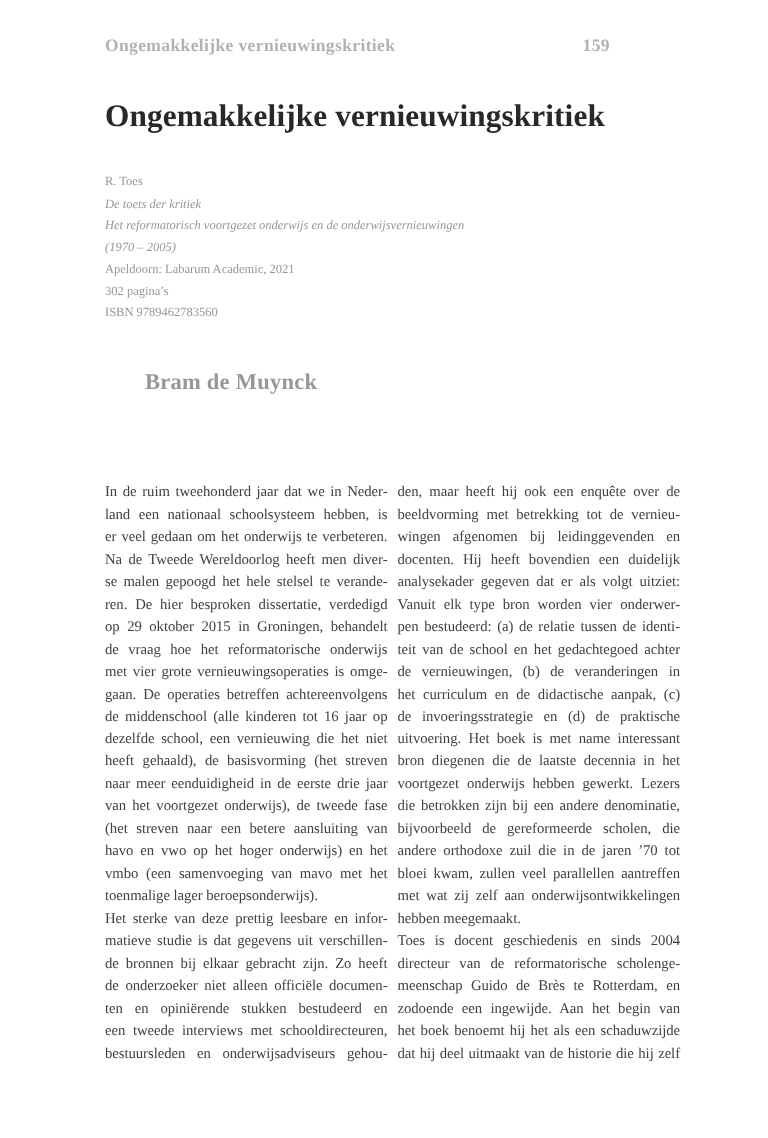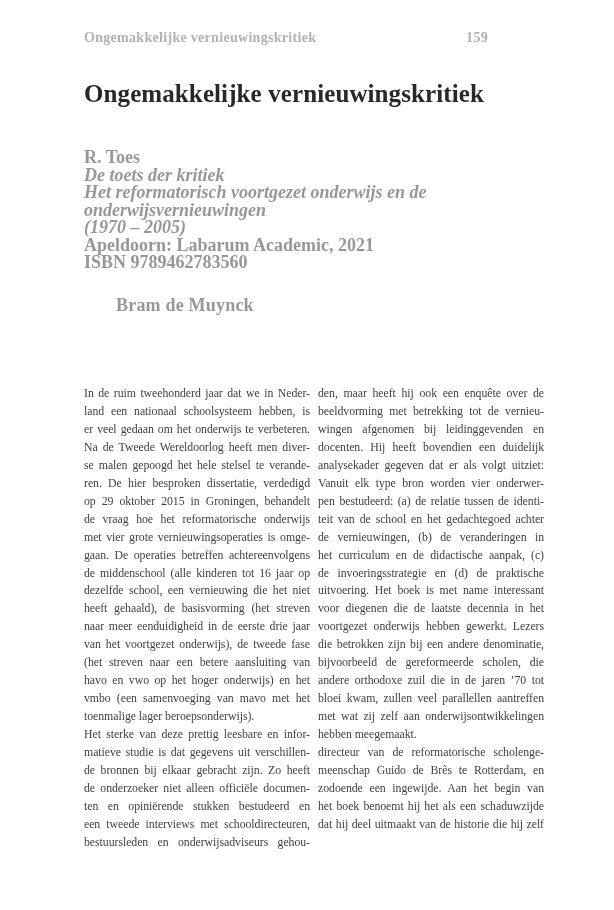--- a/index.html
+++ b/index.html
@@ -26,25 +26,24 @@
     left: 84px; top: 80px;
     margin: 0;
     font-size: 25px;
     font-weight: bold;
     letter-spacing: 0.1px;
     color: var(--title-color, #282826);
   }
   .meta {
     position: absolute;
     left: 84px; top: 137px;
-    font-size: 18px;
-    font-weight: bold;
+    font-size: 10px;
+    font-weight: normal;
     line-height: 17.5px;
     color: var(--meta-gray, #989696);
-    margin-top: 12px;
   }
   .meta .it { font-style: italic; }
   .reviewer {
     position: absolute;
     left: 84px; top: 295px;
     font-size: 18px;
     font-weight: bold;
     letter-spacing: 0.2px;
     color: var(--meta-gray, #989696);
     margin-left: 32px;
@@ -77,20 +76,21 @@
   </header>
 
   <h1 class="title">Ongemakkelijke vernieuwingskritiek</h1>
 
   <section class="meta">
     <div>R. Toes</div>
     <div class="it">De toets der kritiek</div>
     <div class="it">Het reformatorisch voortgezet onderwijs en de onderwijsvernieuwingen</div>
     <div class="it">(1970 – 2005)</div>
     <div>Apeldoorn: Labarum Academic, 2021</div>
+    <div>302 pagina’s</div>
     <div>ISBN 9789462783560</div>
   </section>
 
   <div class="reviewer">Bram de Muynck</div>
 
   <main class="body">
     <div class="col" id="col-left">
         <div class="line">In de ruim tweehonderd jaar dat we in Neder-</div>
         <div class="line">land een nationaal schoolsysteem hebben, is</div>
         <div class="line">er veel gedaan om het onderwijs te verbeteren.</div>
@@ -124,28 +124,29 @@
         <div class="line">wingen afgenomen bij leidinggevenden en</div>
         <div class="line">docenten. Hij heeft bovendien een duidelijk</div>
         <div class="line">analysekader gegeven dat er als volgt uitziet:</div>
         <div class="line">Vanuit elk type bron worden vier onderwer-</div>
         <div class="line">pen bestudeerd: (a) de relatie tussen de identi-</div>
         <div class="line">teit van de school en het gedachtegoed achter</div>
         <div class="line">de vernieuwingen, (b) de veranderingen in</div>
         <div class="line">het curriculum en de didactische aanpak, (c)</div>
         <div class="line">de invoeringsstrategie en (d) de praktische</div>
         <div class="line">uitvoering. Het boek is met name interessant</div>
-        <div class="line">voor diegenen die de laatste decennia in het</div>
+        <div class="line">bron diegenen die de laatste decennia in het</div>
         <div class="line">voortgezet onderwijs hebben gewerkt. Lezers</div>
         <div class="line">die betrokken zijn bij een andere denominatie,</div>
         <div class="line">bijvoorbeeld de gereformeerde scholen, die</div>
         <div class="line">andere orthodoxe zuil die in de jaren ’70 tot</div>
         <div class="line">bloei kwam, zullen veel parallellen aantreffen</div>
         <div class="line">met wat zij zelf aan onderwijsontwikkelingen</div>
         <div class="line para-end">hebben meegemaakt.</div>
+        <div class="line">Toes is docent geschiedenis en sinds 2004</div>
         <div class="line">directeur van de reformatorische scholenge-</div>
         <div class="line">meenschap Guido de Brès te Rotterdam, en</div>
         <div class="line">zodoende een ingewijde. Aan het begin van</div>
         <div class="line">het boek benoemt hij het als een schaduwzijde</div>
         <div class="line">dat hij deel uitmaakt van de historie die hij zelf</div>
       </div>
   </main>
 
 </div>
 

